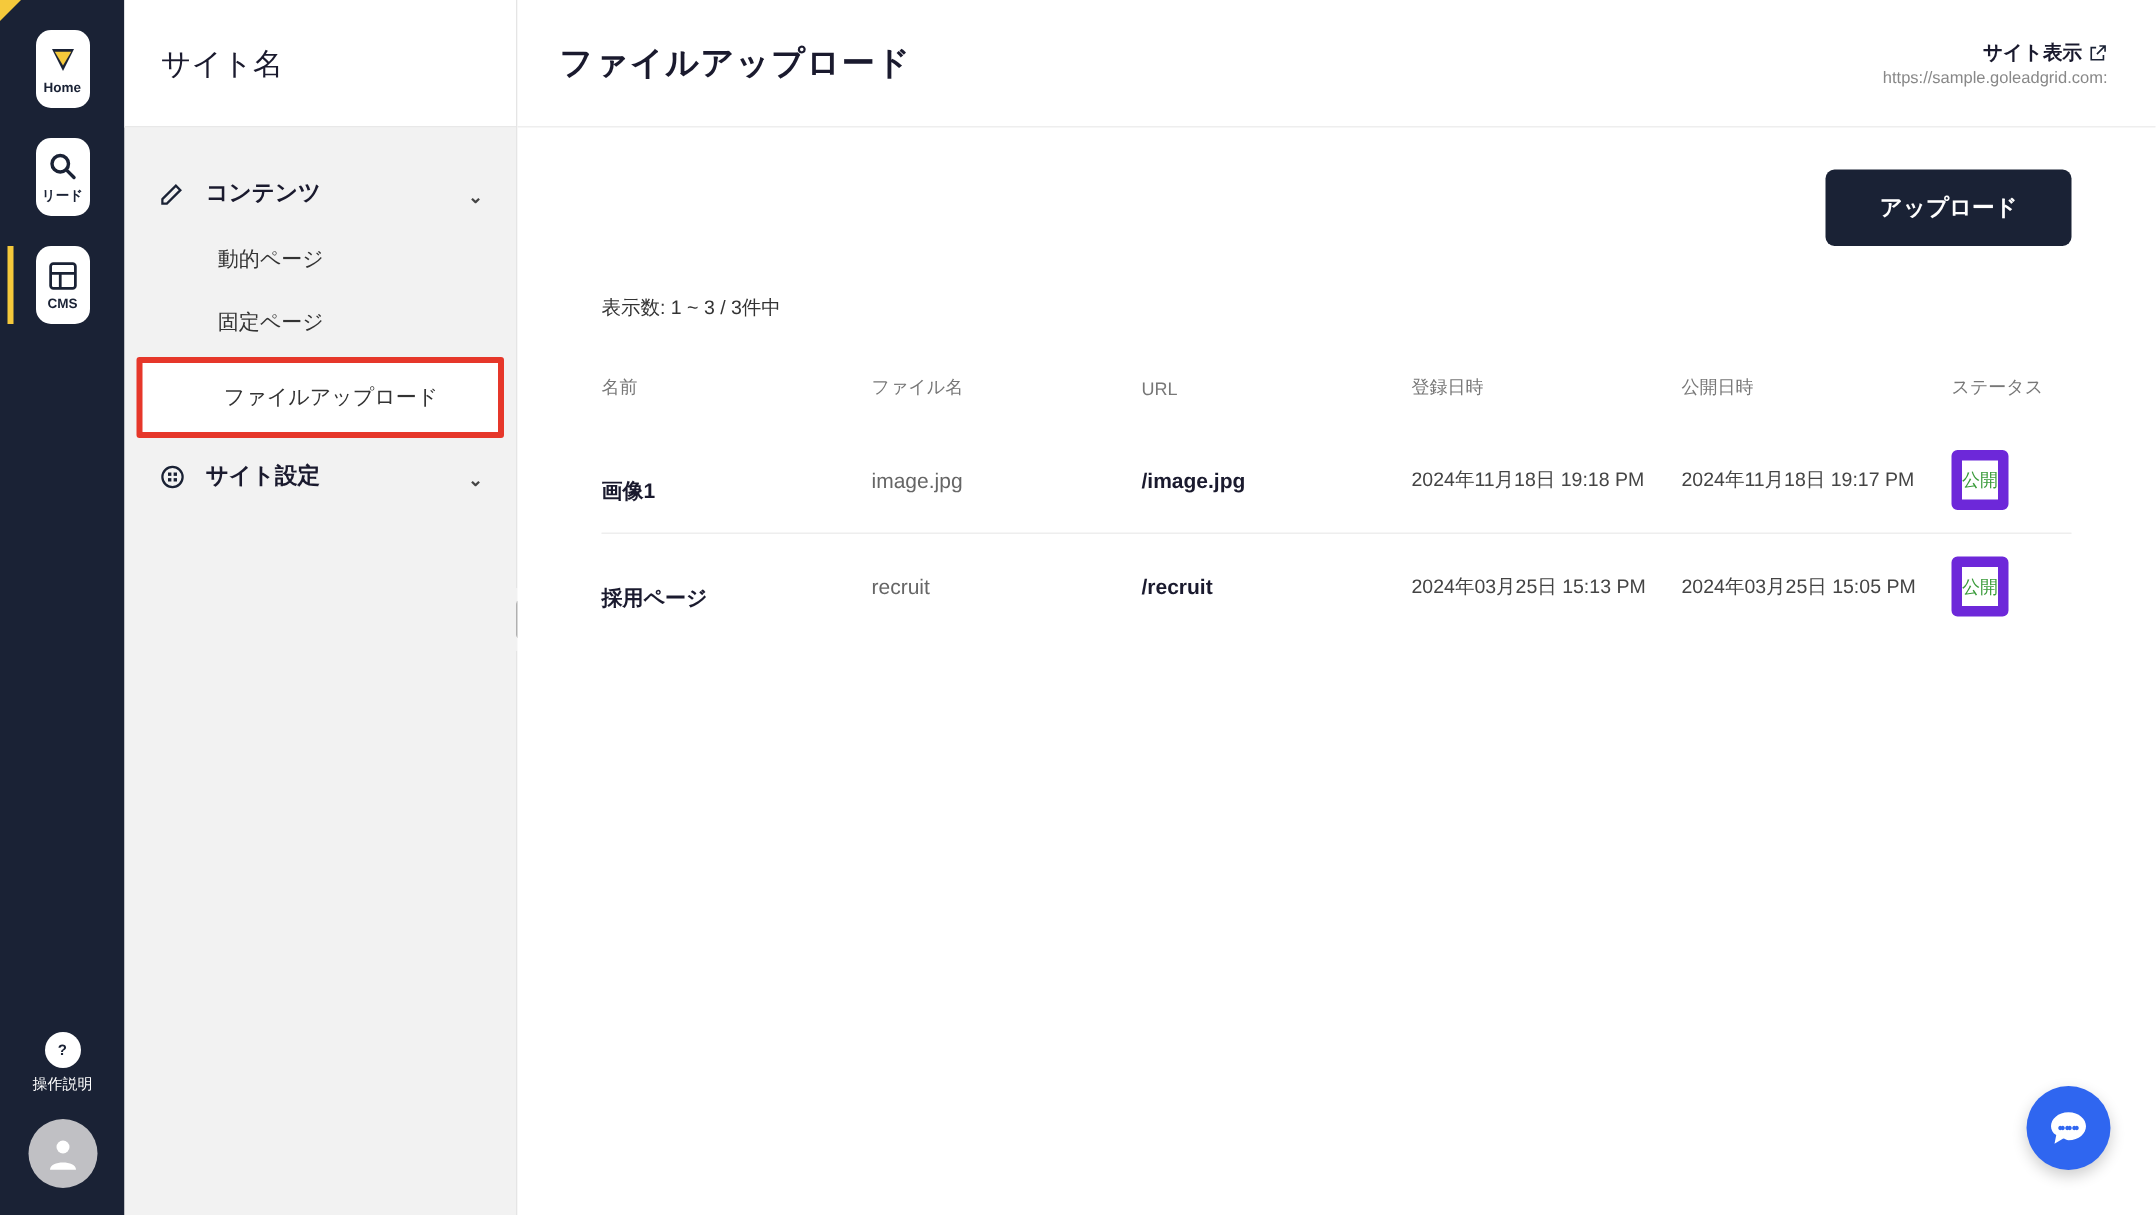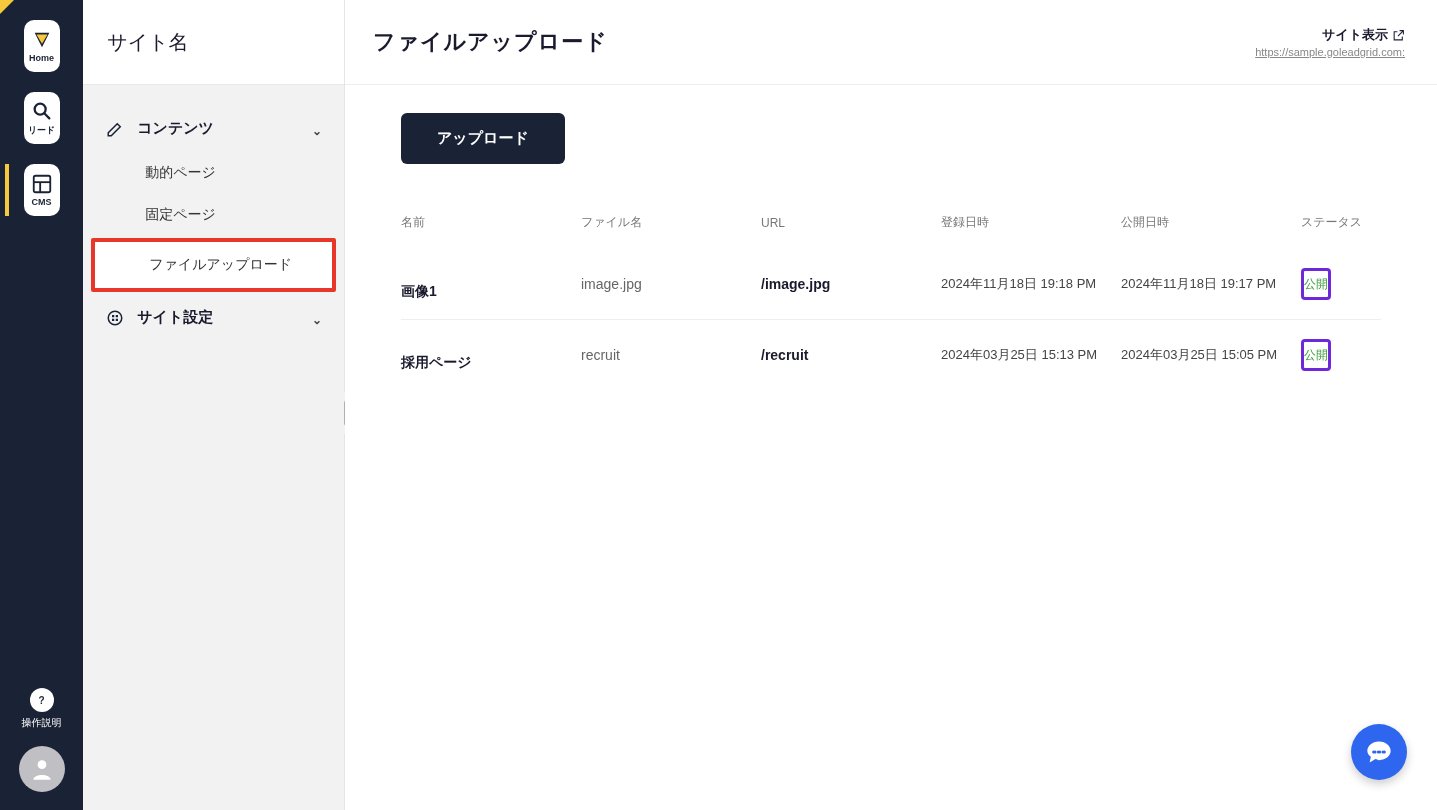--- a/index.html
+++ b/index.html
@@ -188,29 +188,28 @@
   color: #1a1a2e;
   cursor: pointer;
   display: inline-flex;
   align-items: center;
   gap: 4px;
 }
 .site-link .url {
   font-size: 11px;
   color: #888;
   margin-top: 2px;
-  text-decoration: underline;
 }
 
 .main-body {
   padding: 28px 56px 0 56px;
 }
 .upload-row {
   display: flex;
-  justify-content: flex-start;
+  justify-content: flex-end;
   margin-bottom: 32px;
 }
 .upload-btn {
   background: #1a2235;
   color: #fff;
   border: none;
   border-radius: 6px;
   padding: 16px 36px;
   font-size: 15px;
   font-weight: 700;
@@ -239,21 +238,21 @@
 .trow {
   border-bottom: 1px solid #eee;
   font-size: 14px;
 }
 .trow:last-child { border-bottom: none; }
 .cell-name { font-weight: 700; margin-top: 16px; }
 .cell-file { color: #666; }
 .cell-url { font-weight: 700; color: #1a1a2e; }
 .cell-date { color: #444; font-size: 13px; }
 .status-badge {
-  border: 3px solid #6d28d9;
+  border: 7px solid #6d28d9;
   color: #3a9b3a;
   border-radius: 4px;
   font-size: 12px;
   padding: 6px 0;
   text-align: center;
   width: 68px;
 }
 
 
 .chat-fab {
@@ -366,20 +365,21 @@
       </div>
       <div class="url">https://sample.goleadgrid.com:</div>
     </div>
   </div>
 
   <div class="main-body">
     <div class="upload-row">
       <button class="upload-btn">アップロード</button>
     </div>
 
+    <div class="count-text">表示数: 1 ~ 3 / 3件中</div>
 
     <div class="table">
       <div class="thead">
         <div>名前</div>
         <div>ファイル名</div>
         <div>URL</div>
         <div>登録日時</div>
         <div>公開日時</div>
         <div>ステータス</div>
       </div>

